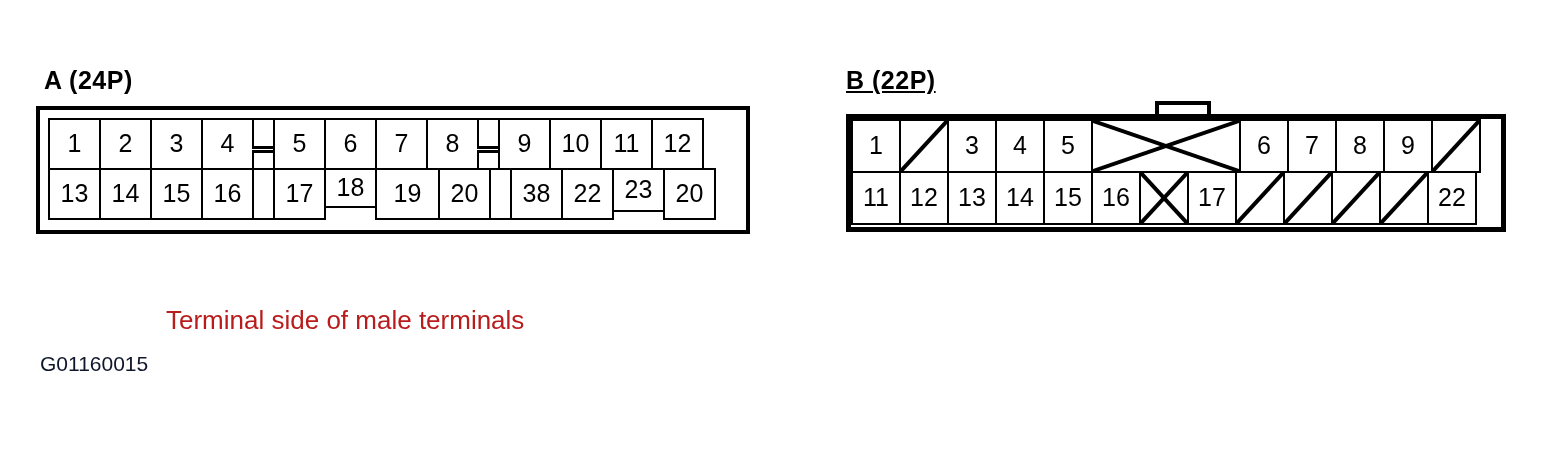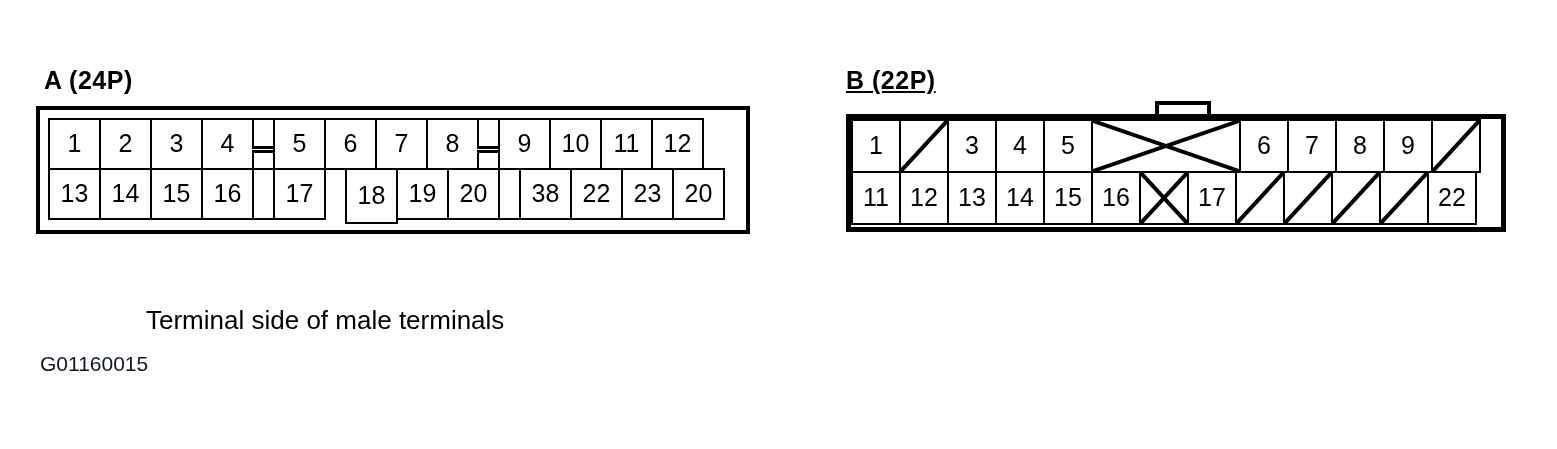--- a/index.html
+++ b/index.html
@@ -164,21 +164,22 @@
     background: #fff;
   }
   .xspan svg { display: block; width: 100%; height: 100%; }
 
   
   .caption {
     position: absolute;
     font-family: "Liberation Sans", sans-serif;
     font-size: 26px;
     white-space: nowrap;
-    color: #000000;
+    color: #b91c1c;
+    margin-left: 20px;
   }
   #caption-a { left: 146px; top: 305px; }
   #caption-b { left: 945px; top: 305px; }
 
   #figure-id {
     position: absolute;
     left: 40px;
     top: 352px;
     font-family: "Liberation Sans", sans-serif;
     font-size: 21px;
@@ -249,37 +250,37 @@
           <div class="cell" style="width: 53px; height: 52px;">
             <span class="num">15</span>
           </div>
           <div class="cell" style="width: 53px; height: 52px;">
             <span class="num">16</span>
           </div>
           <div class="keyway-blank" style="width: 23px; height: 52px;"></div>
           <div class="cell" style="width: 53px; height: 52px;">
             <span class="num">17</span>
           </div>
-          <div class="cell" style="width: 53px; height: 56px; margin-left: 21px;">
+          <div class="cell" style="width: 53px; height: 40px;">
             <span class="num">18</span>
           </div>
-          <div class="cell" style="width: 53px; height: 52px;">
+          <div class="cell" style="width: 65px; height: 52px;">
             <span class="num">19</span>
           </div>
           <div class="cell" style="width: 53px; height: 52px;">
             <span class="num">20</span>
           </div>
           <div class="keyway-blank" style="width: 23px; height: 52px;"></div>
           <div class="cell" style="width: 53px; height: 52px;">
             <span class="num">38</span>
           </div>
           <div class="cell" style="width: 53px; height: 52px;">
             <span class="num">22</span>
           </div>
-          <div class="cell" style="width: 53px; height: 52px;">
+          <div class="cell" style="width: 53px; height: 44px;">
             <span class="num">23</span>
           </div>
           <div class="cell" style="width: 53px; height: 52px;">
             <span class="num">20</span>
           </div>
         </div>
     </div>
   </div>
 
   <div class="caption" id="caption-a">Terminal side of male terminals</div>

